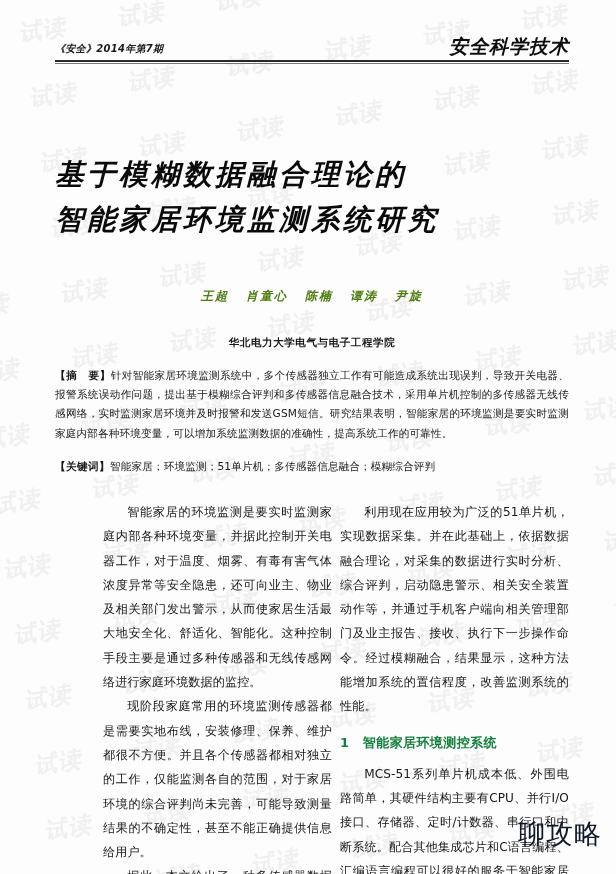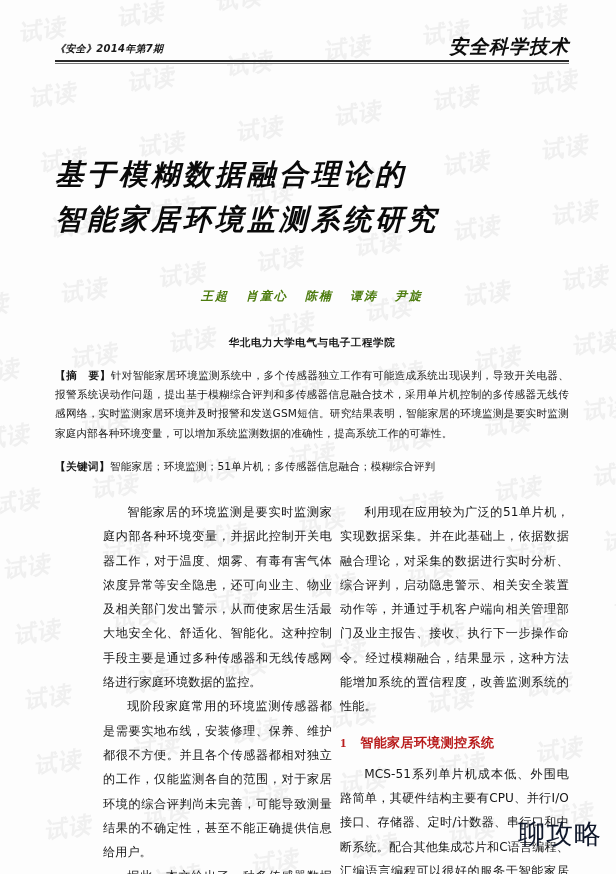--- a/index.html
+++ b/index.html
@@ -199,25 +199,24 @@
     color: #161616;
     text-align: justify;
     text-justify: inter-character;
     text-indent: 2em;
     margin: 0;
     letter-spacing: 0.1px;
   }
   .h1 {
     font-size: 13px;
     font-weight: 700;
-    color: #b91c1c;
+    color: #15803d;
     margin: 14px 0 9px 0;
     line-height: 20px;
     letter-spacing: 0.4px;
-    font-family: Liberation Serif, serif;
   }
   .h2 {
     font-size: 12.2px;
     font-weight: 700;
     color: #0d0d0d;
     margin: 10px 0 4px 0;
     line-height: 20px;
     letter-spacing: 0.3px;
   }
 

